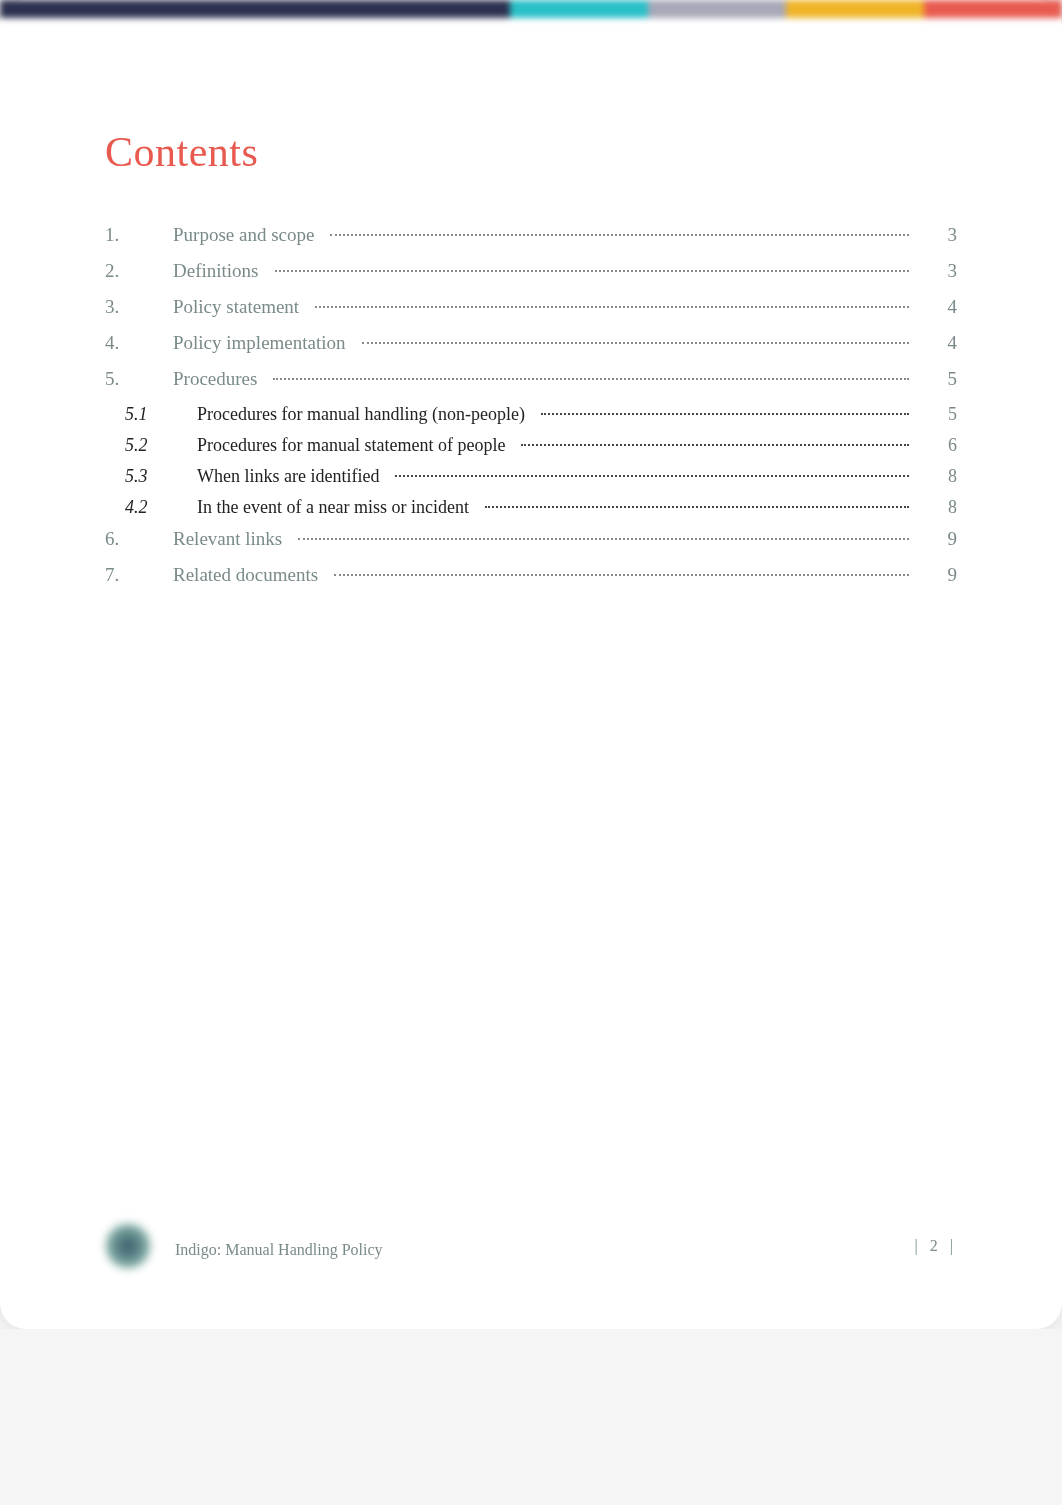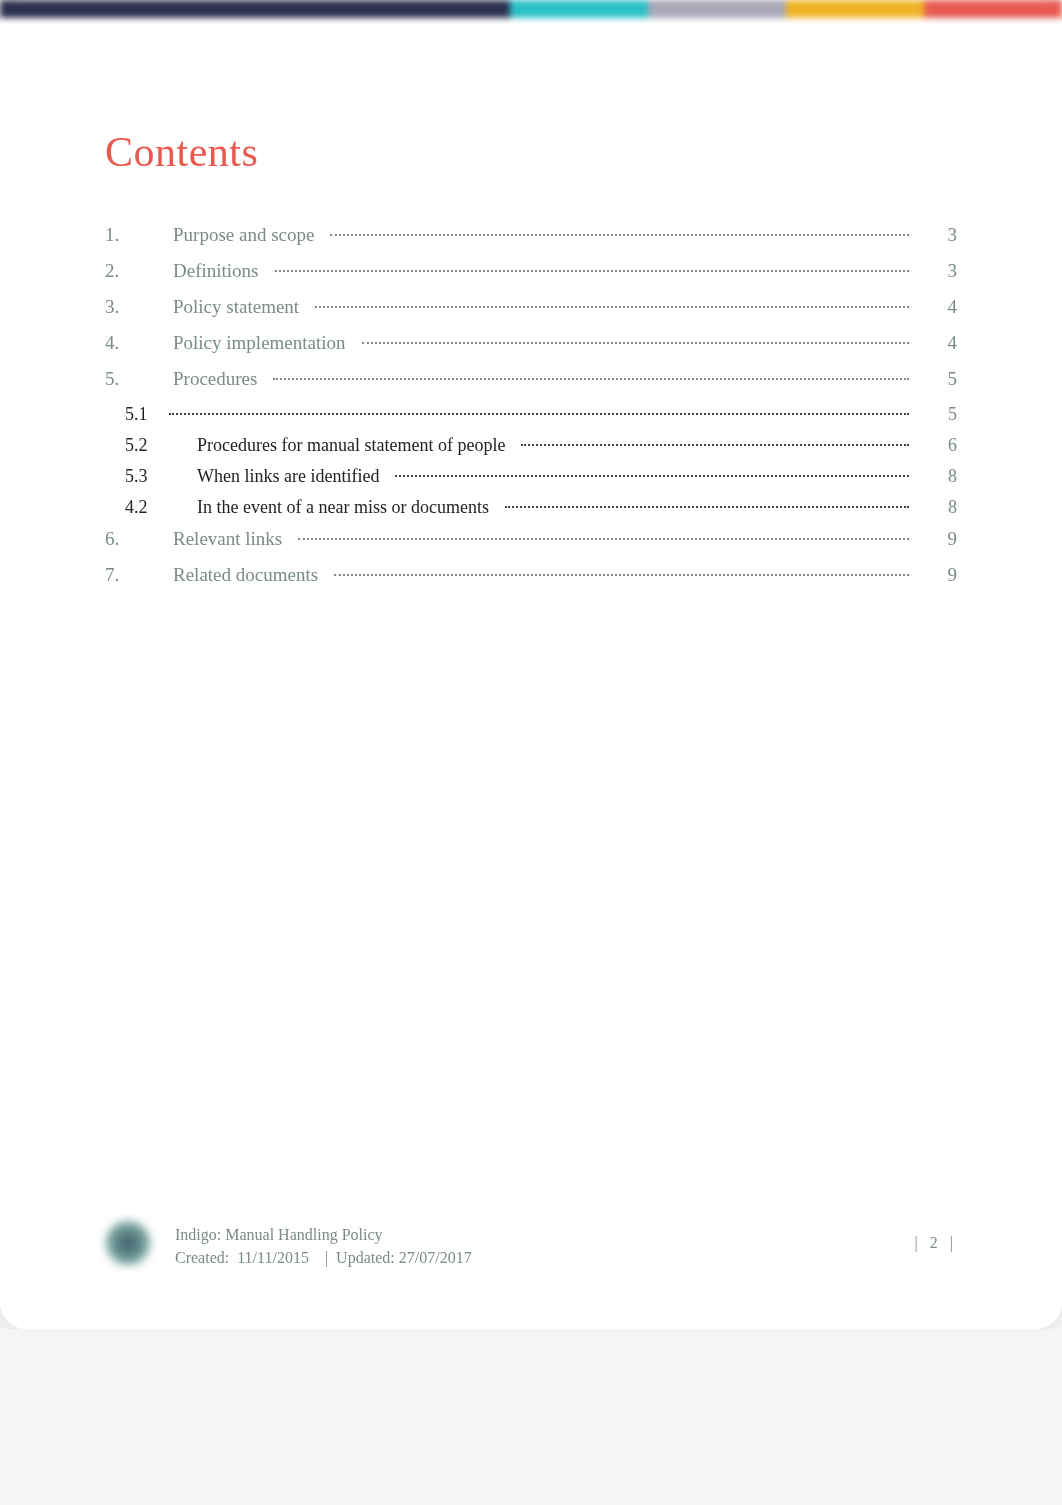--- a/index.html
+++ b/index.html
@@ -54,20 +54,21 @@
     padding-left: 20px;
     font-size: 18px;
     margin-bottom: 10px;
   }
   .num {
     flex: 0 0 40px;
     text-align: left;
   }
   .toc-row.l2 .num {
     flex: 0 0 44px;
+    font-style: italic;
   }
   .label {
     flex: 0 0 auto;
     padding-right: 16px;
     margin-left: 28px;
   }
   .leader {
     flex: 1 1 auto;
     border-bottom: 2px dotted #888;
     position: relative;
@@ -145,38 +146,39 @@
         <span class="pg">4</span>
       </div>
       <div class="toc-row l1">
         <span class="num">5.</span>
         <span class="label">Procedures</span>
         <span class="leader"></span>
         <span class="pg">5</span>
       </div>
       <div class="toc-row l2">
         <span class="num">5.1</span>
+        <span class="label">Procedures for manual handling (non-people)</span>
         <span class="leader"></span>
         <span class="pg">5</span>
       </div>
       <div class="toc-row l2">
         <span class="num">5.2</span>
         <span class="label">Procedures for manual statement of people</span>
         <span class="leader"></span>
         <span class="pg">6</span>
       </div>
       <div class="toc-row l2">
         <span class="num">5.3</span>
         <span class="label">When links are identified</span>
         <span class="leader"></span>
         <span class="pg">8</span>
       </div>
       <div class="toc-row l2">
         <span class="num">4.2</span>
-        <span class="label">In the event of a near miss or documents</span>
+        <span class="label">In the event of a near miss or incident</span>
         <span class="leader"></span>
         <span class="pg">8</span>
       </div>
       <div class="toc-row l1">
         <span class="num">6.</span>
         <span class="label">Relevant links</span>
         <span class="leader"></span>
         <span class="pg">9</span>
       </div>
       <div class="toc-row l1">
@@ -185,19 +187,16 @@
         <span class="leader"></span>
         <span class="pg">9</span>
       </div>
     </div>
   </div>
 
   <div class="footer">
     <div class="footer-logo"></div>
     <div class="footer-text">
       <div>Indigo: Manual Handling Policy</div>
-      <div>
-        <span>Created:</span>&nbsp;&nbsp;<span>11/11/2015</span>&nbsp;&nbsp;&nbsp;&nbsp;<span>|</span>&nbsp;&nbsp;<span>Updated:</span>&nbsp;<span>27/07/2017</span>
-      </div>
     </div>
     <div class="footer-page">| 2 |</div>
   </div>
 </div>
 
 </body></html>

